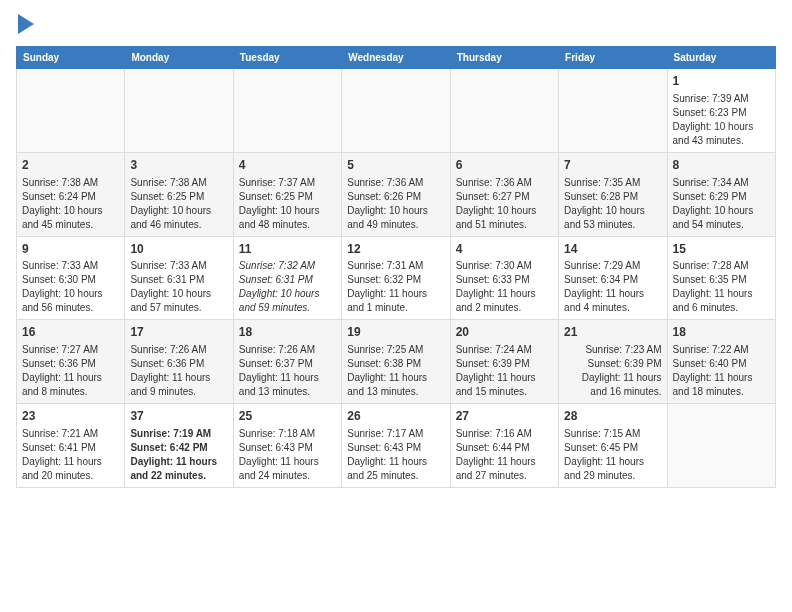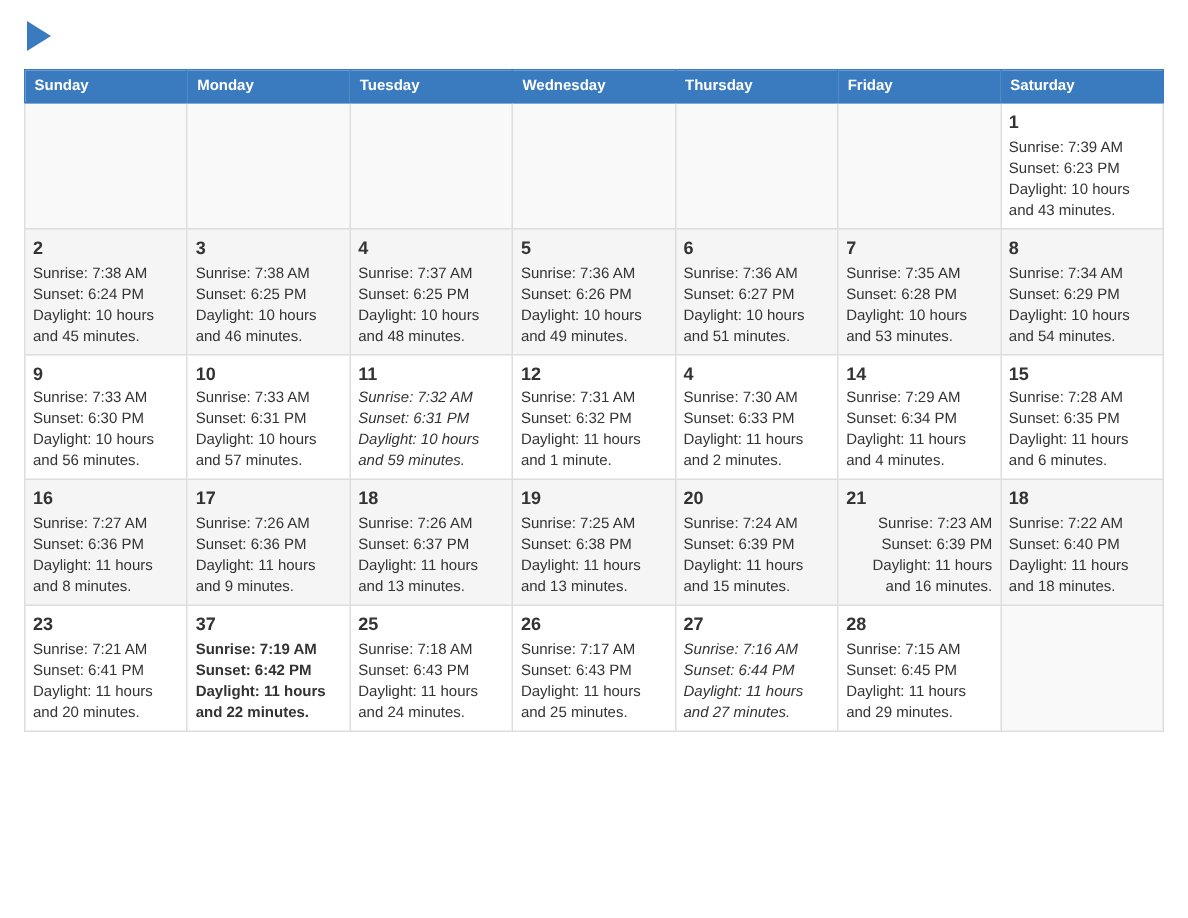--- a/index.html
+++ b/index.html
@@ -290,21 +290,21 @@
 Daylight: 11 hours and 24 minutes.</div>
         </td>
         <td>
           <span class="day-num">26</span>
           <div class="day-info" style="white-space: pre-line;">Sunrise: 7:17 AM
 Sunset: 6:43 PM
 Daylight: 11 hours and 25 minutes.</div>
         </td>
         <td>
           <span class="day-num">27</span>
-          <div class="day-info" style="white-space: pre-line; font-style: italic;">Sunrise: 7:16 AM
+          <div class="day-info" style="white-space: pre-line;">Sunrise: 7:16 AM
 Sunset: 6:44 PM
 Daylight: 11 hours and 27 minutes.</div>
         </td>
         <td>
           <span class="day-num">28</span>
           <div class="day-info" style="white-space: pre-line;">Sunrise: 7:15 AM
 Sunset: 6:45 PM
 Daylight: 11 hours and 29 minutes.</div>
         </td>
         <td class="empty">&nbsp;</td>

